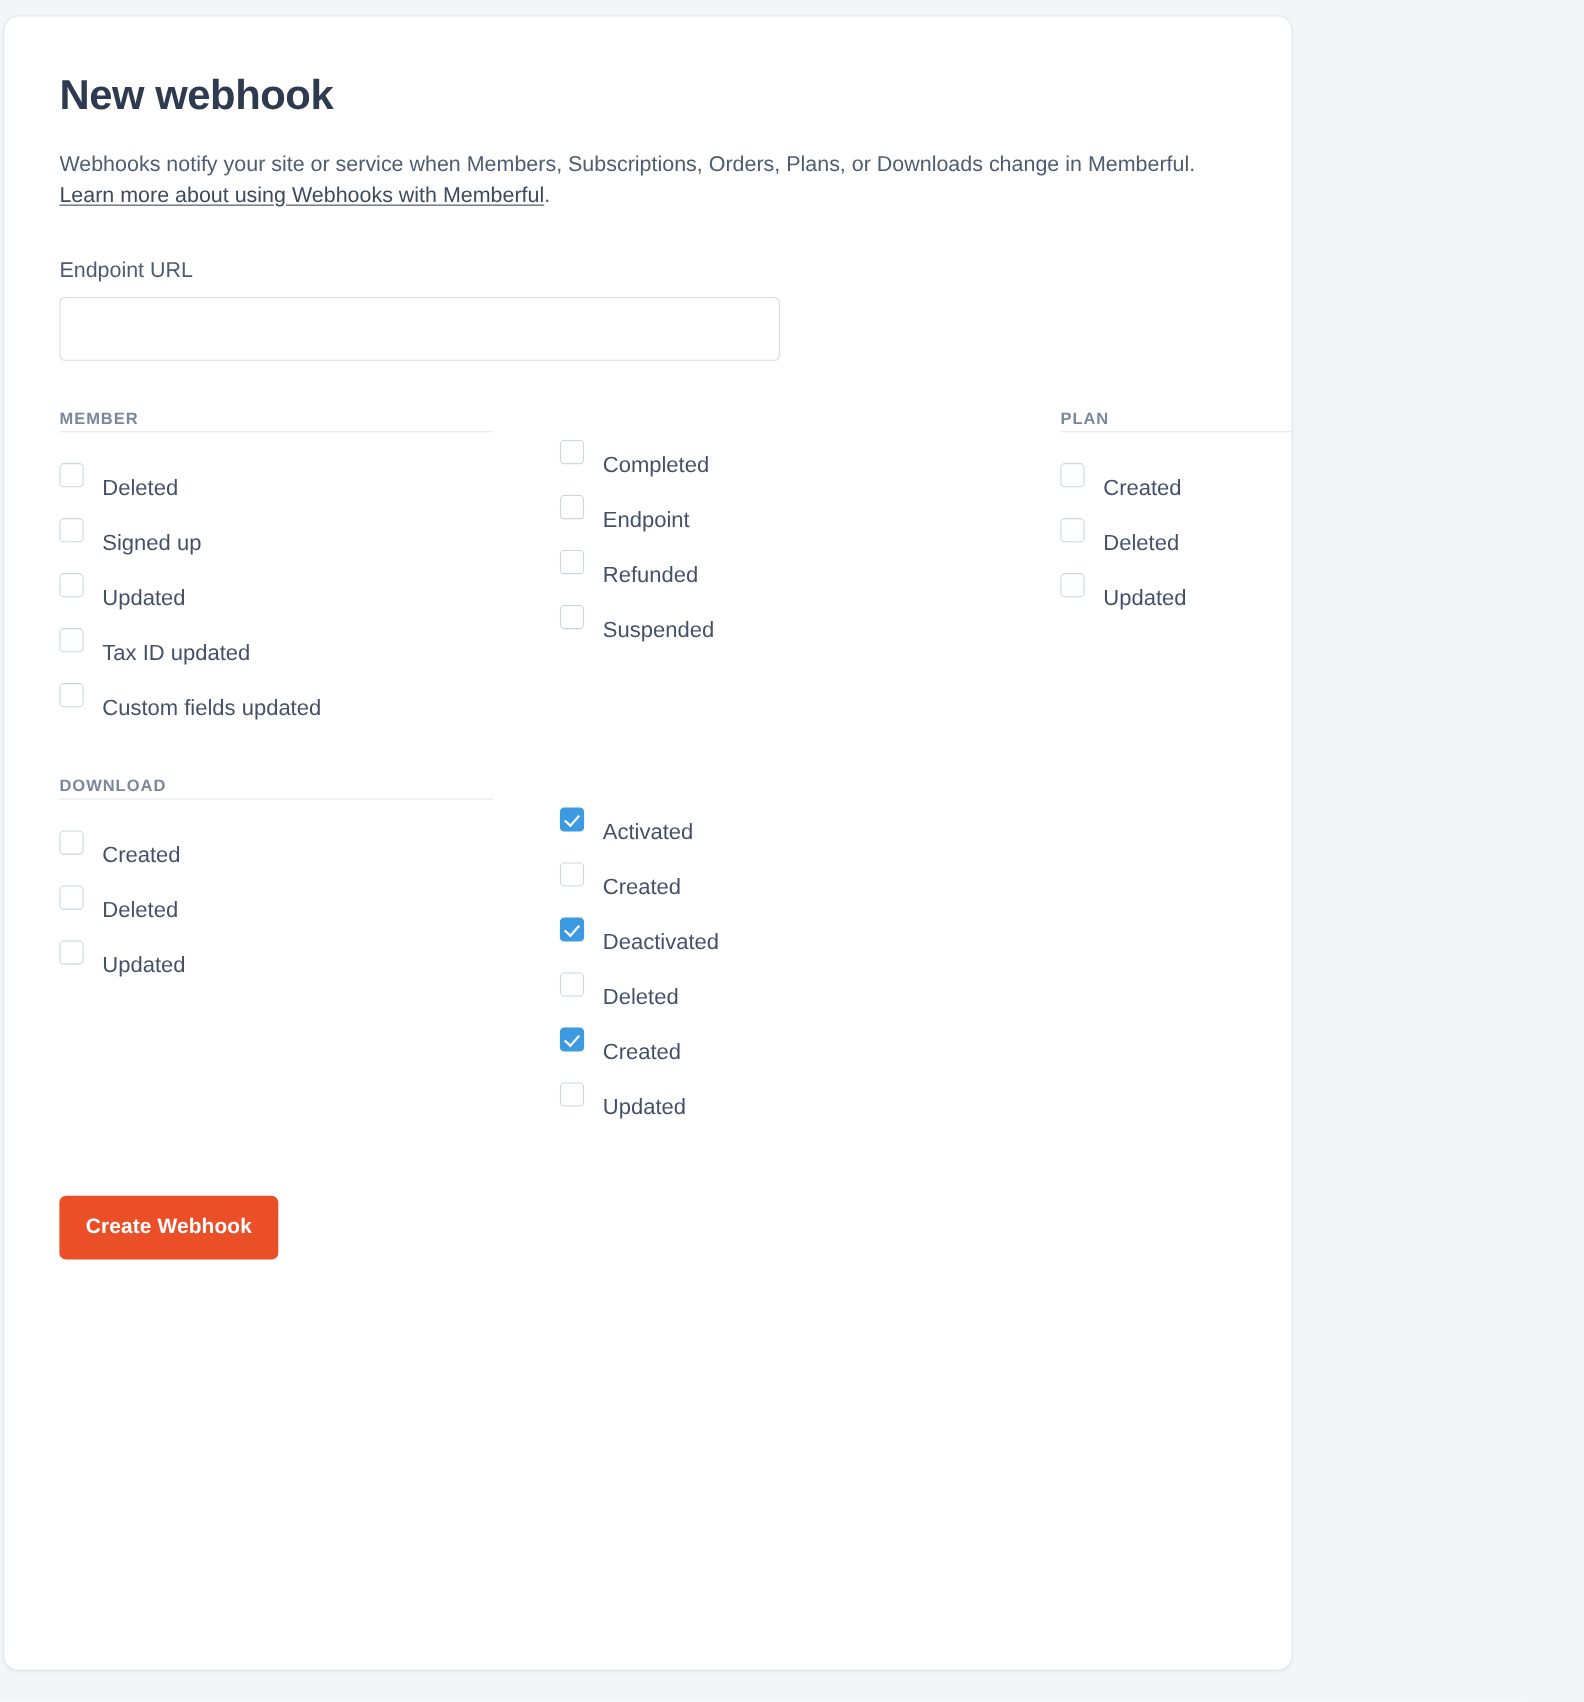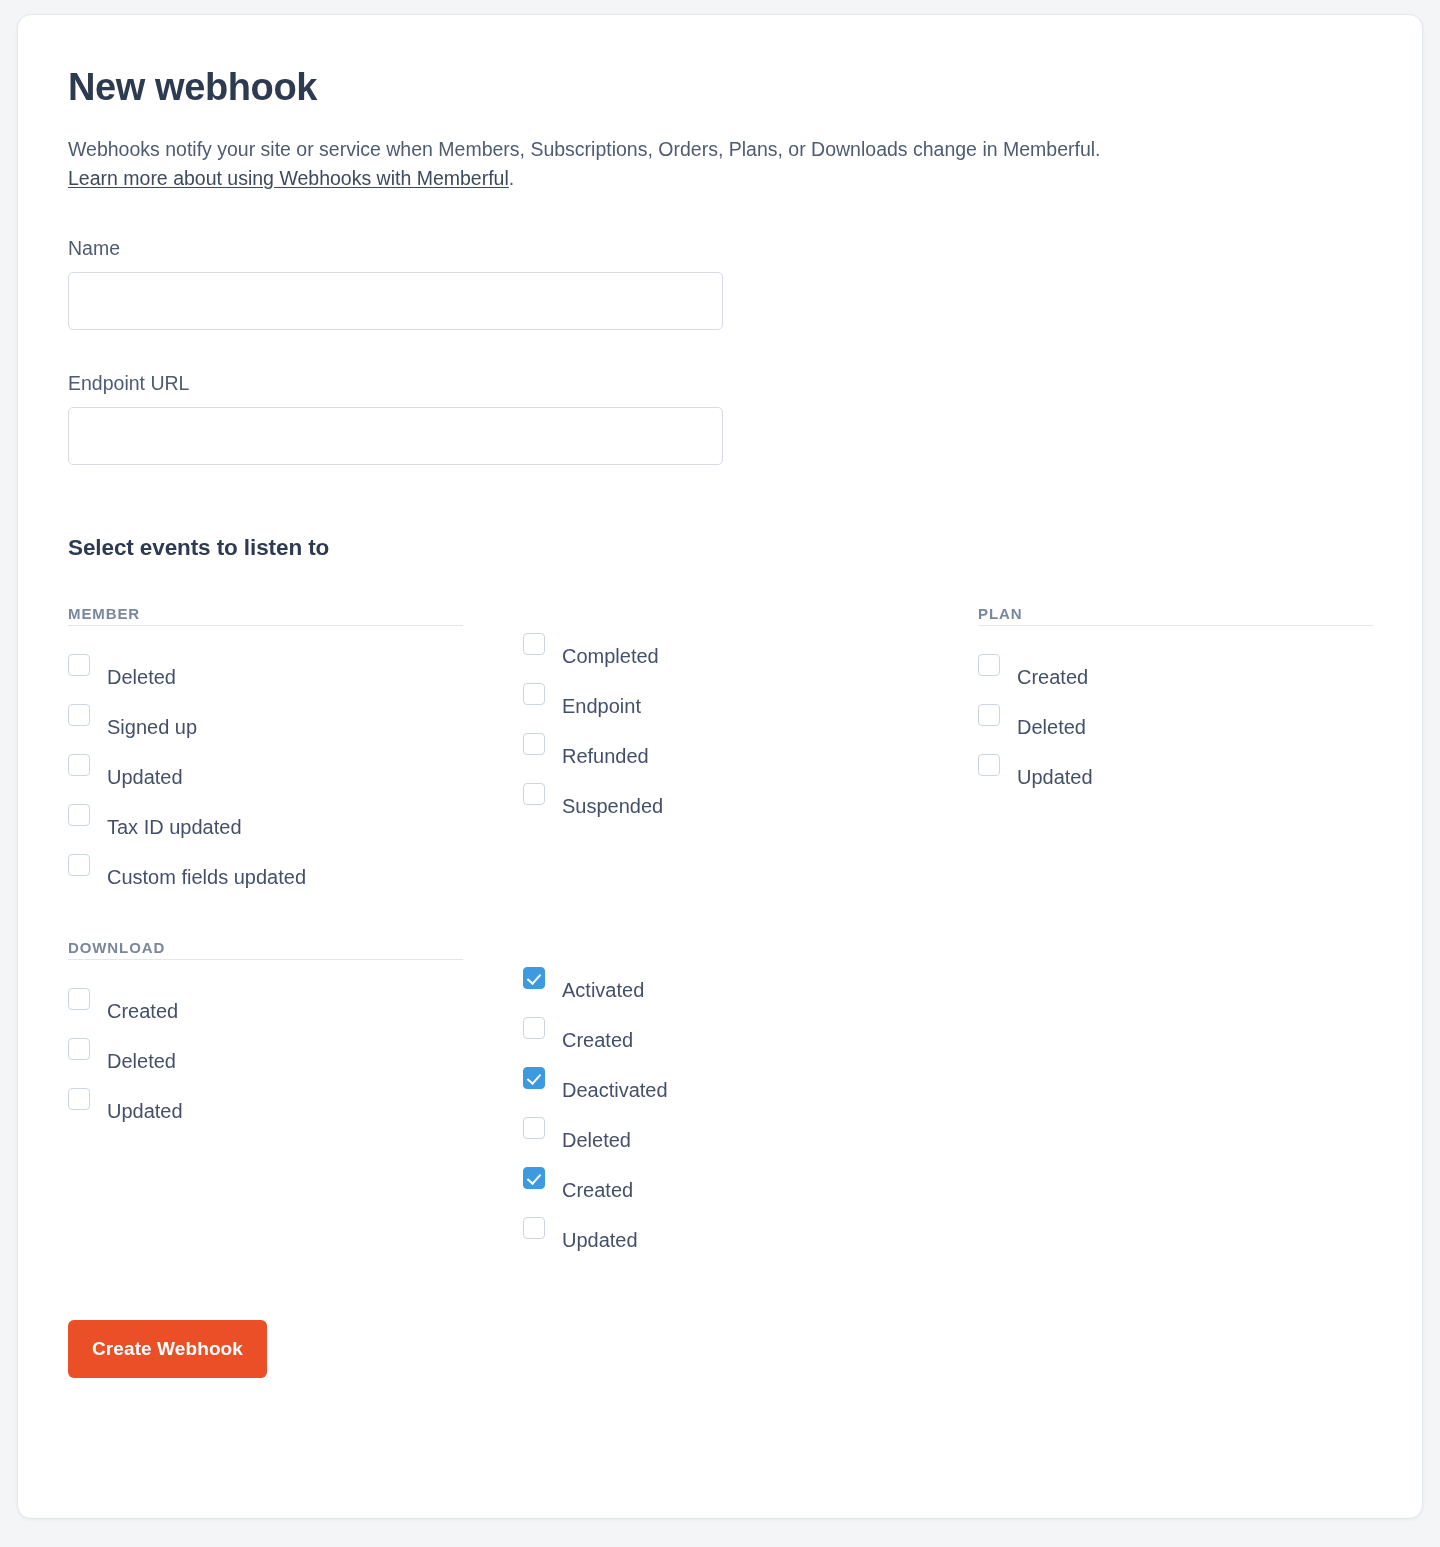--- a/index.html
+++ b/index.html
@@ -10,23 +10,23 @@
     width: 1440px;
     height: 1547px;
     background: #f4f5f7;
     font-family: "Liberation Sans", sans-serif;
     -webkit-font-smoothing: antialiased;
     overflow: hidden;
   }
 
   .card {
     position: absolute;
-    left: 17px;
+    left: 3px;
     top: 14px;
-    width: 1406px;
+    width: 1172px;
     height: 1505px;
     background: #ffffff;
     border: 1px solid #e3e8ef;
     border-radius: 14px;
     box-shadow: 0 1px 3px rgba(23, 43, 77, 0.06);
     box-sizing: border-box;
     overflow: hidden;
   }
 
   .inner {
@@ -188,31 +188,26 @@
   <div class="inner">
 
     <h1 class="page-title">New webhook</h1>
 
     <p class="intro">
       <span>Webhooks notify your site or service when Members, Subscriptions, Orders, Plans, or Downloads change in Memberful.</span>
       <br>
       <a class="intro-link" href="#">Learn more about using Webhooks with Memberful</a><span>.</span>
     </p>
 
-    <div class="field-block">
-      <label class="field-label">Name</label>
-      <input class="text-input" type="text" placeholder="" style="">
-    </div>
 
     <div class="field-block second">
       <label class="field-label">Endpoint URL</label>
       <input class="text-input" type="text" placeholder="" style="">
     </div>
 
-    <h2 class="events-heading">Select events to listen to</h2>
 
     <div class="grid" id="events-grid">
         <div class="col">
           <div class="col-header">MEMBER</div>
           <div class="col-list">
             <label class="cb-row">
               <span class="cb-box"></span>
               <span class="cb-label">Deleted</span>
             </label>
             <label class="cb-row">

